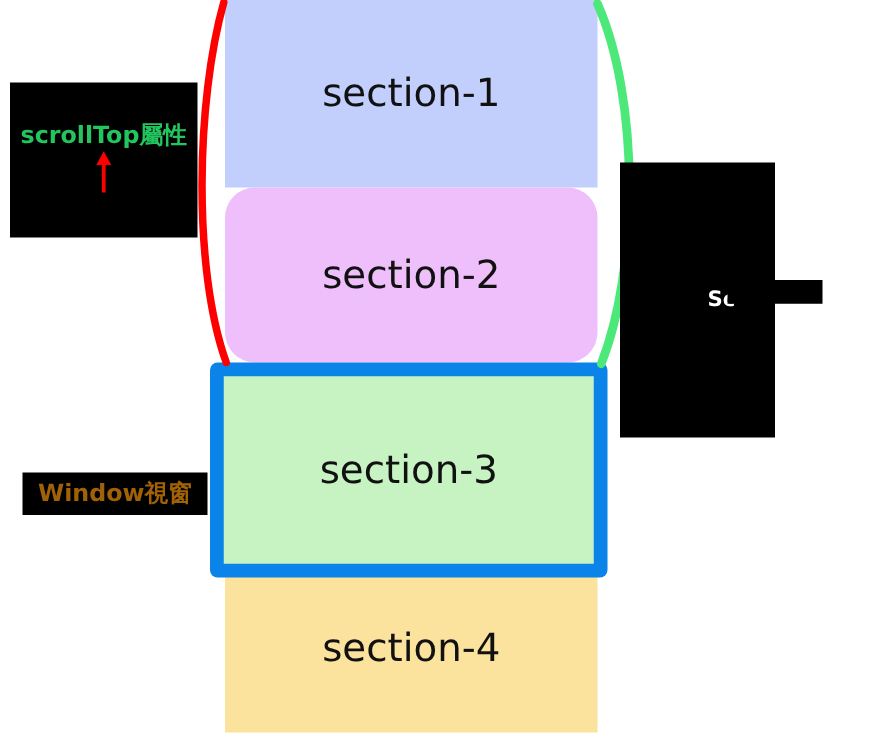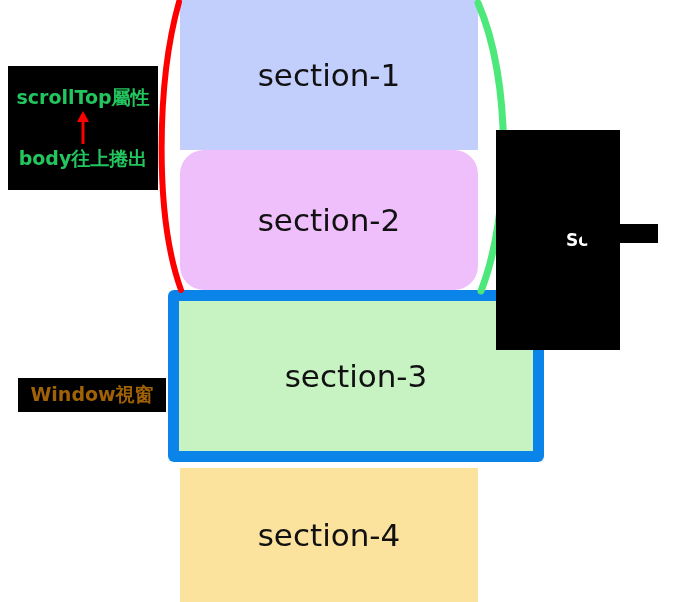--- a/index.html
+++ b/index.html
@@ -28,28 +28,28 @@
     display: flex;
     align-items: center;
     justify-content: center;
     color: #111111;
     font-size: 31px;
     font-family: "DejaVu Sans", sans-serif;
     letter-spacing: 0px;
   }
   #section-1 { top: 0px;   height: 150px; background: #c2cefb; }
   #section-2 { top: 150px; height: 140px; background: #efbffb; border-radius: 24px; }
-  #section-4 { top: 468px; height: 134px; background: #fbe29d; }
+  #section-4 { top: 452px; height: 134px; background: #fbe29d; }
 
   
   #window-frame {
     position: absolute;
     left: 168px;
     top: 290px;
-    width: 376px;
+    width: 318px;
     height: 172px;
     background: #0a84e8;
     border-radius: 6px;
     box-sizing: border-box;
     padding: 11px;
   }
   #section-3 {
     position: static;
     left: auto;
     width: 100%;
@@ -157,21 +157,20 @@
   </svg>
 
   <div class="callout" id="scrolltop-callout">
     <div class="line">scrollTop屬性</div>
     <div class="arrow-up">
       <svg width="16" height="34" viewBox="0 0 16 34" xmlns="http://www.w3.org/2000/svg">
         <line x1="8" y1="33" x2="8" y2="8" stroke="#ff0000" stroke-width="3"></line>
         <polygon points="8,0 2,11 14,11" fill="#ff0000"></polygon>
       </svg>
     </div>
-    <div class="line">body往上捲出</div>
   </div>
 
   <div class="callout" id="window-callout">
     <span>Window視窗</span>
   </div>
 
   <div class="callout" id="scrollheight-callout">
     <span>Sc</span>
   </div>
   <div id="scrollheight-occluder"></div>

